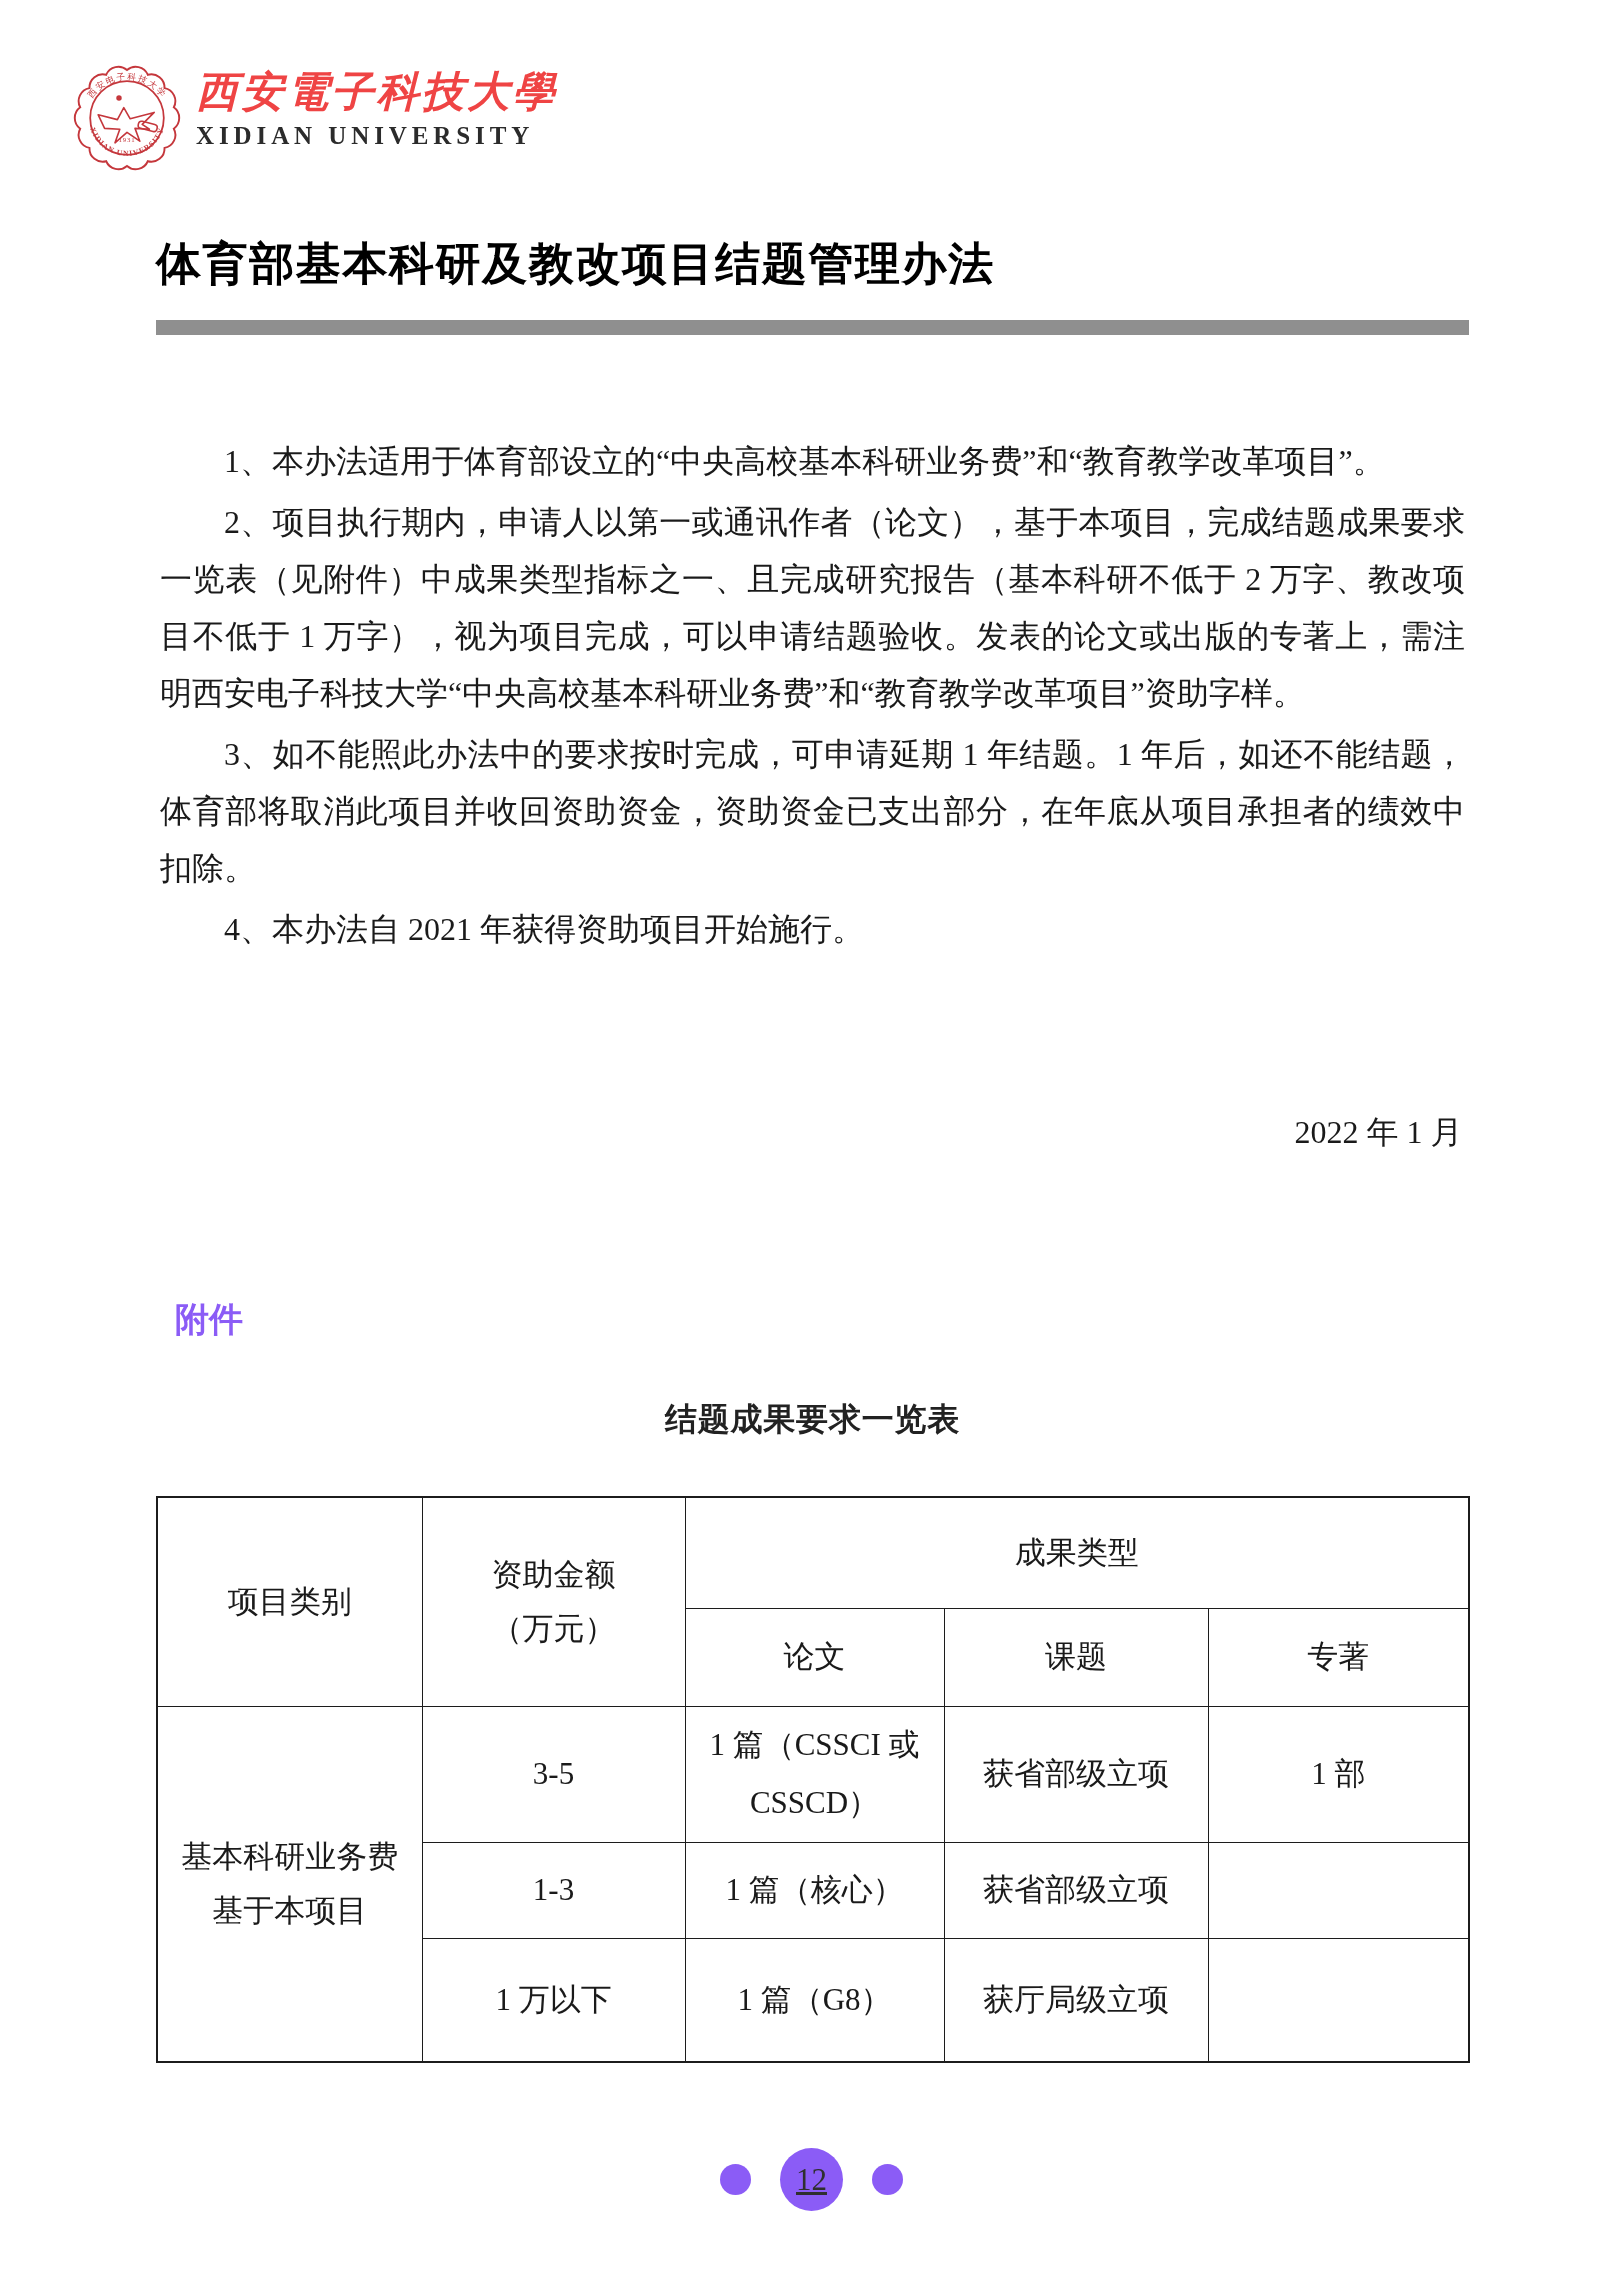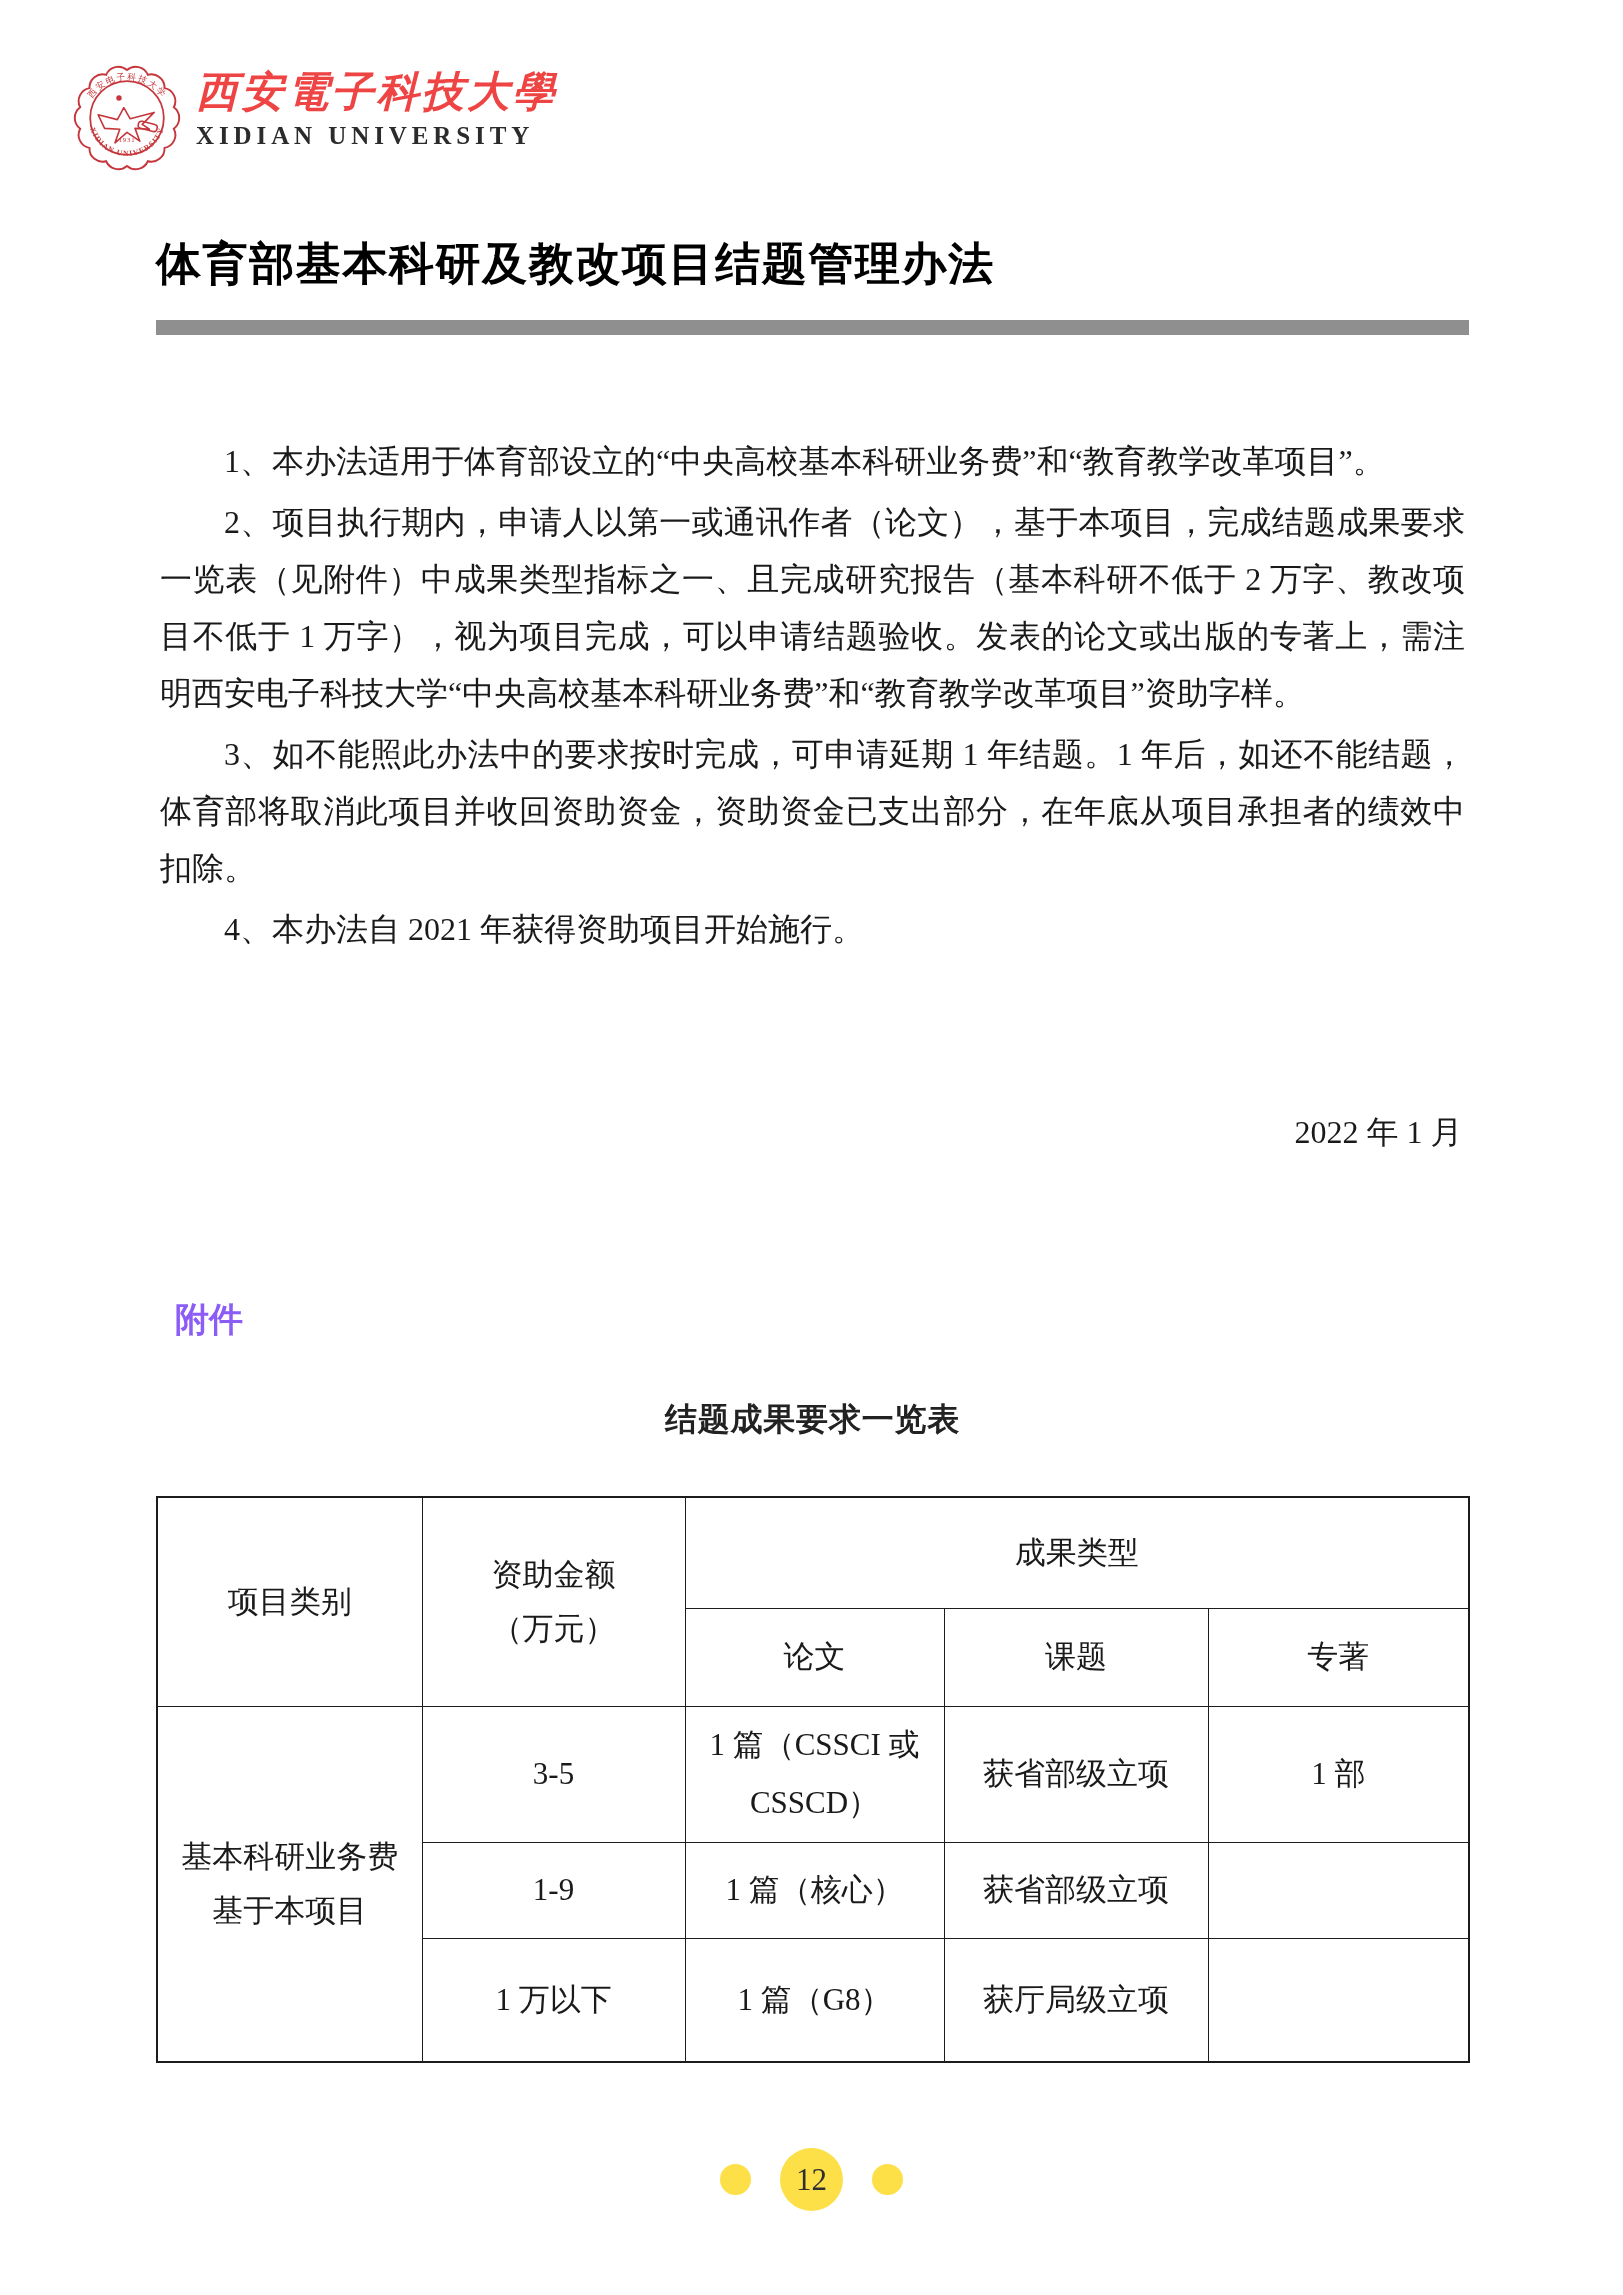--- a/index.html
+++ b/index.html
@@ -62,21 +62,21 @@
   }
   table.result td{
     border:1.6px solid #1c1c1c;text-align:center;vertical-align:middle;
     padding:0 9.7px;line-height:58px;overflow:hidden;
   }
   td.sub-divider{border-bottom-width:2.4px;}
   td.thick-bottom{border-bottom:3.2px solid #141414;margin-left:16px;}
   .two-line span{display:block;line-height:54px;}
   
   .pg-circle{
-    position:absolute;border-radius:50%;background:#fde047;
+    position:absolute;border-radius:50%;background:#8b5cf6;text-decoration:underline;
   }
   .pg-big{left:780px;top:2148px;width:63px;height:63px;
     display:flex;align-items:center;justify-content:center;
     font-size:31px;color:#2f2f2f;}
   .pg-small-left{left:720px;top:2164px;width:31px;height:31px;}
   .pg-small-right{left:872px;top:2164px;width:31px;height:31px;}
 </style>
 </head>
 <body>
 
@@ -147,21 +147,21 @@
       <td rowspan="3" class="two-line">
         <span>基本科研业务费</span>
         <span>基于本项目</span>
       </td>
       <td class="thick-bottom">3-5</td>
       <td class="thick-bottom">1 篇（CSSCI 或 CSSCD）</td>
       <td class="thick-bottom">获省部级立项</td>
       <td class="thick-bottom">1 部</td>
     </tr>
     <tr style="height:96px">
-      <td class="thick-bottom">1-9</td>
+      <td class="thick-bottom">1-3</td>
       <td class="thick-bottom">1 篇（核心）</td>
       <td class="thick-bottom">获省部级立项</td>
       <td class="thick-bottom"></td>
     </tr>
     <tr style="height:124px">
       <td>1 万以下</td>
       <td>1 篇（G8）</td>
       <td>获厅局级立项</td>
       <td></td>
     </tr>

